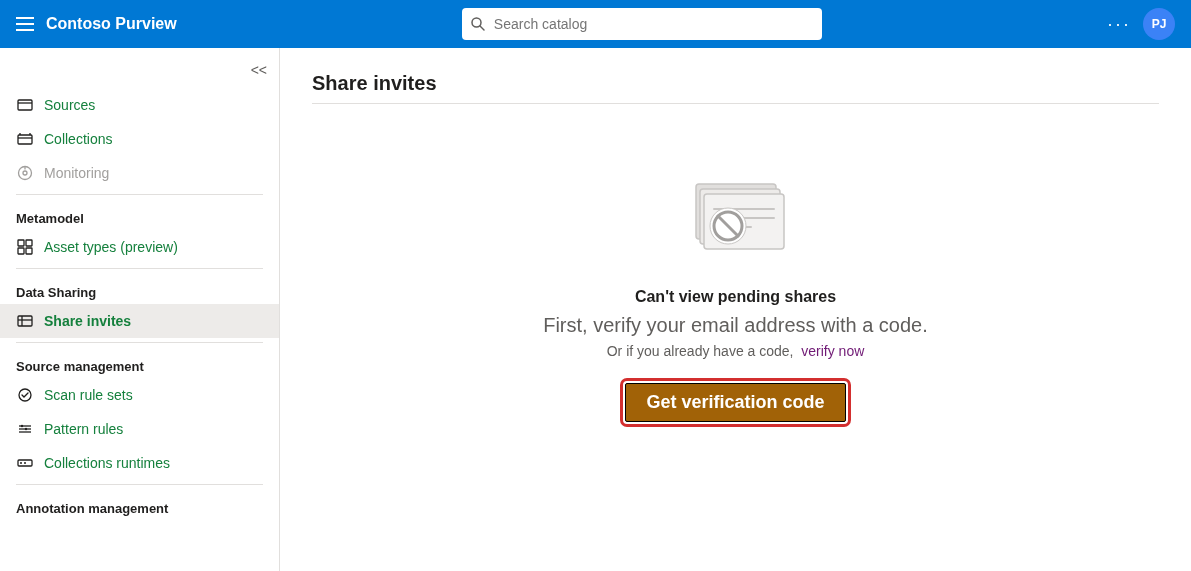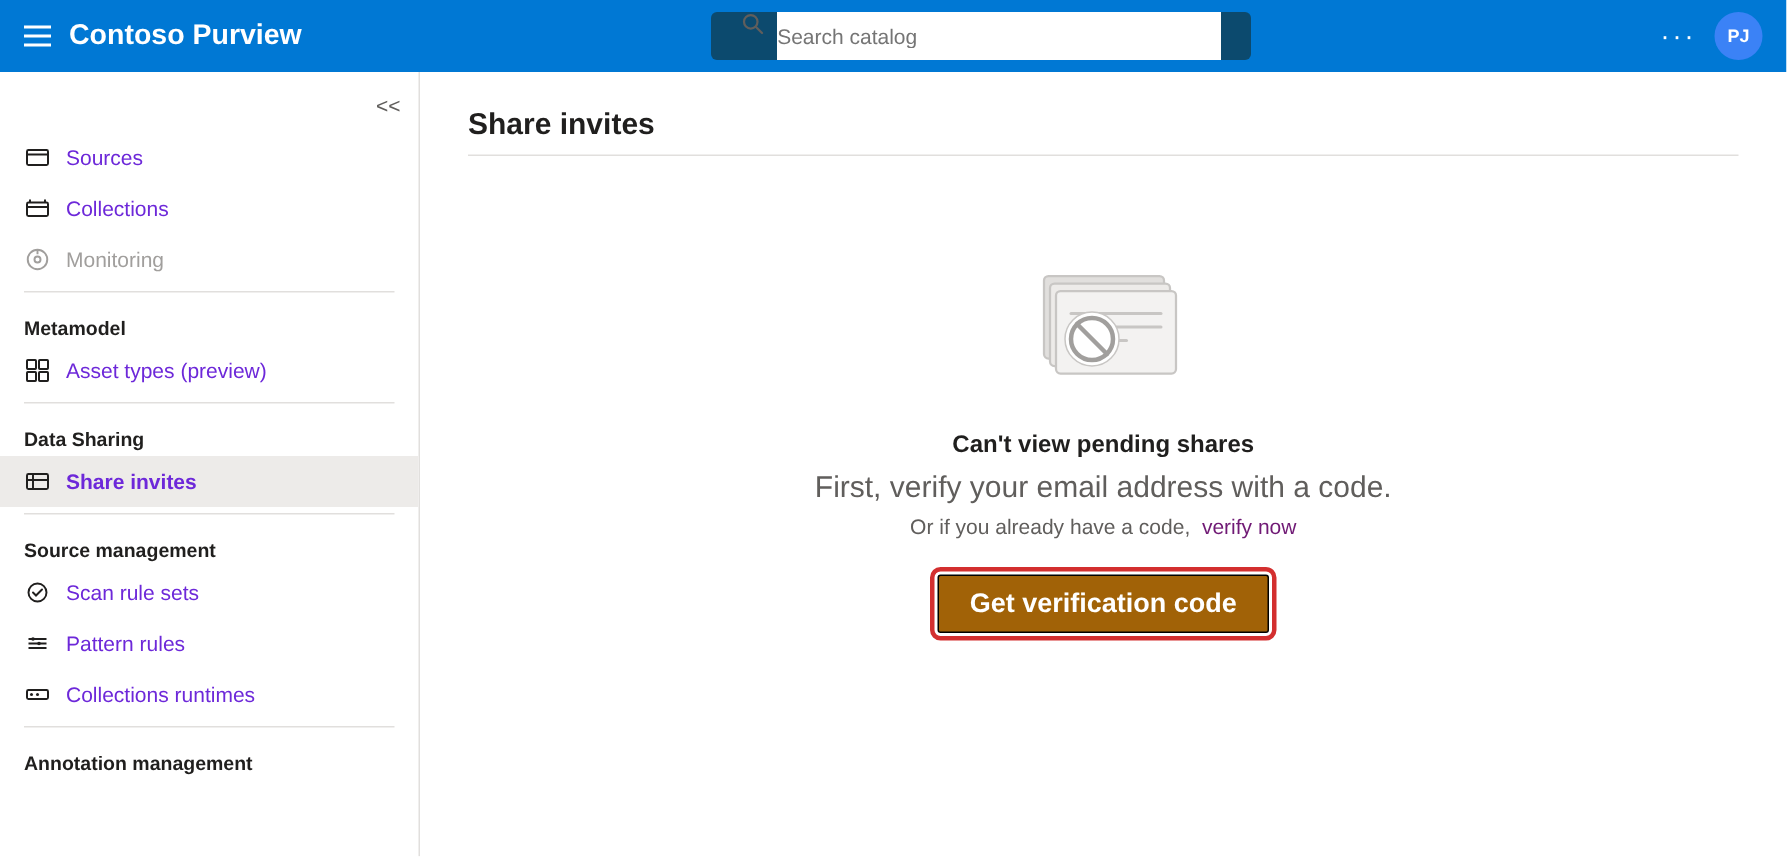--- a/index.html
+++ b/index.html
@@ -17,30 +17,31 @@
       flex-shrink: 0;
     }
     .header-hamburger {
       cursor: pointer;
       display: flex; flex-direction: column; gap: 4px;
     }
     .header-hamburger span {
       display: block; width: 18px; height: 2px; background: white;
     }
     .header-title {
-      font-size: 19px;
+      font-size: 16px;
       font-weight: 600;
       color: white;
       margin-right: auto;
     }
     .header-search {
       display: flex;
-      background: #0c4a6e;
+      align-items: center;
+      background: #ffffff;
       border-radius: 4px;
-      padding: 0 20px;
+      padding: 0 8px;
       height: 32px;
       width: 360px;
       gap: 8px;
     }
     .header-search input {
       border: none;
       outline: none;
       font-size: 14px;
       color: #605e5c;
       width: 100%;
@@ -96,21 +97,21 @@
       color: #605e5c;
       font-size: 14px;
       padding: 2px 4px;
     }
     .sidebar-item {
       display: flex;
       align-items: center;
       padding: 8px 16px;
       gap: 10px;
       cursor: pointer;
-      color: #6d28d9;
+      color: #15803d;
       font-size: 14px;
       border-radius: 0;
     }
     .sidebar-item.active {
       background: #edebe9;
       font-weight: 600;
     }
     .sidebar-item.disabled {
       color: #a19f9d;
       cursor: default;

